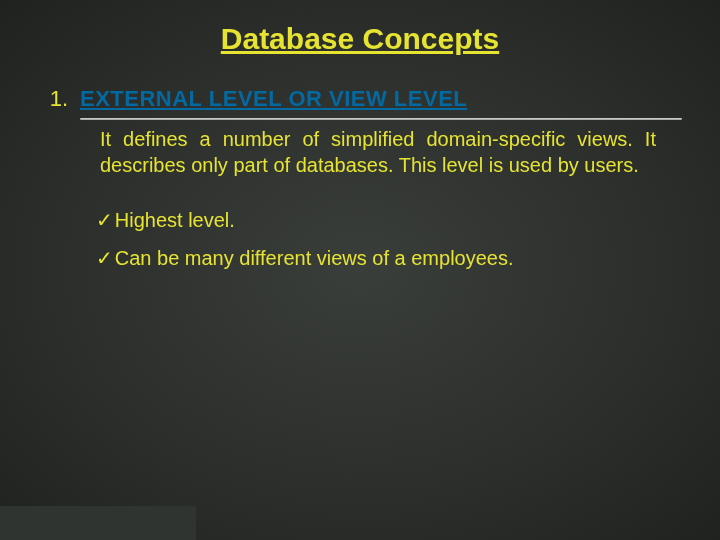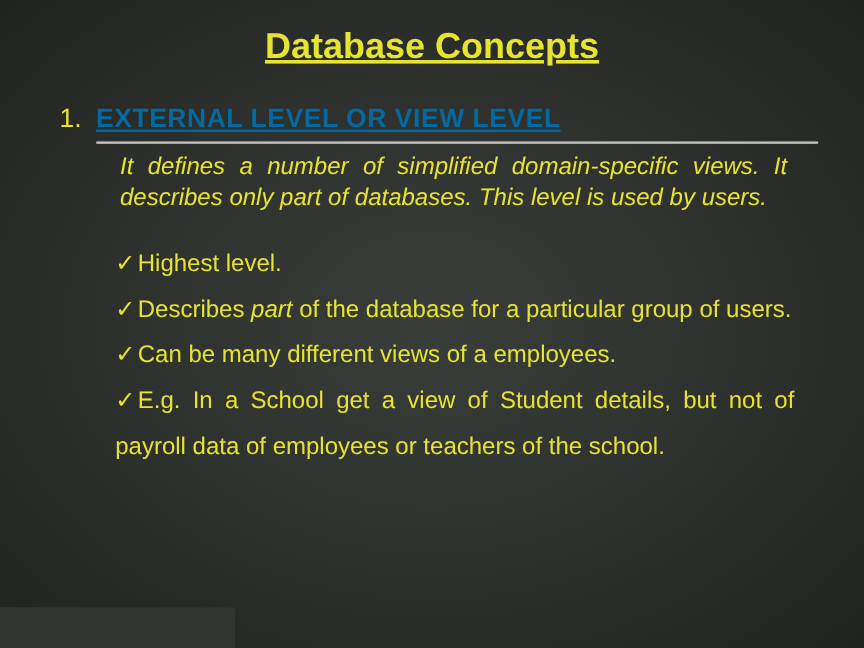--- a/index.html
+++ b/index.html
@@ -49,21 +49,20 @@
     border-radius: 1px;
   }
   .body-text {
     margin-left: 72px;
     margin-right: 36px;
     margin-top: 6px;
     color: #e6e430;
     font-size: 20px;
     line-height: 1.32;
     text-align: justify;
-    font-style: italic;
   }
   .bullets {
     margin-left: 68px;
     margin-right: 30px;
     margin-top: 22px;
     color: #e6e430;
     font-size: 20px;
     line-height: 1.9;
   }
   .bullet {
@@ -95,24 +94,18 @@
     <div class="heading">EXTERNAL LEVEL OR VIEW LEVEL</div>
   </div>
   <div class="hr"></div>
   <div class="body-text">It defines a number of simplified domain-specific views. It describes only part of databases. This level is used by users.</div>
 
   <div class="bullets">
     <div class="bullet">
       <span class="check">✓</span><span>Highest level.</span>
     </div>
     <div class="bullet">
-      <span class="check">✓</span><span>Describes </span><span class="italic">part</span><span> of the database for a particular group of users.</span>
-    </div>
-    <div class="bullet">
       <span class="check">✓</span><span>Can be many different views of a employees.</span>
-    </div>
-    <div class="bullet">
-      <span class="check">✓</span><span>E.g. In a School get a view of Student details, but not of payroll data of employees or teachers of the school.</span>
     </div>
   </div>
 </div>
 
 <div class="bottom-bar"></div>
 
 </body></html>

